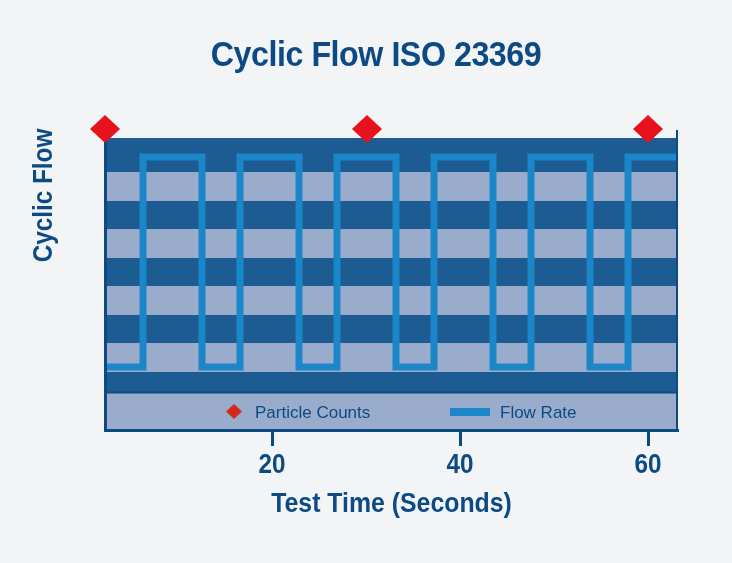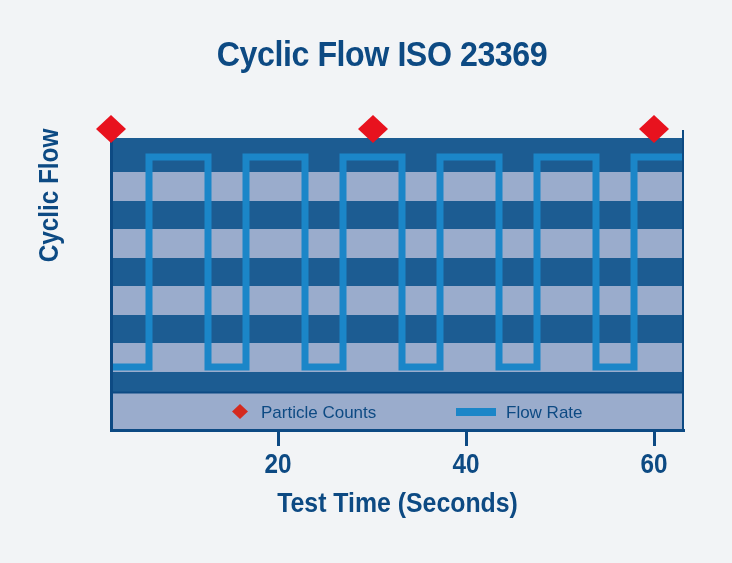--- a/index.html
+++ b/index.html
@@ -9,21 +9,21 @@
   body {
     width: 732px;
     height: 563px;
     background: #f2f4f6;
     font-family: "Liberation Sans", sans-serif;
     overflow: hidden;
     position: relative;
   }
   #stage {
     position: absolute;
-    left: 16px; top: 0;
+    left: 10px; top: 0;
     width: 708px;
     height: 563px;
   }
   #chart-title {
     position: absolute;
     left: 0;
     top: 34px;
     width: 732px;
     text-align: center;
     font-family: "Liberation Sans", sans-serif;

